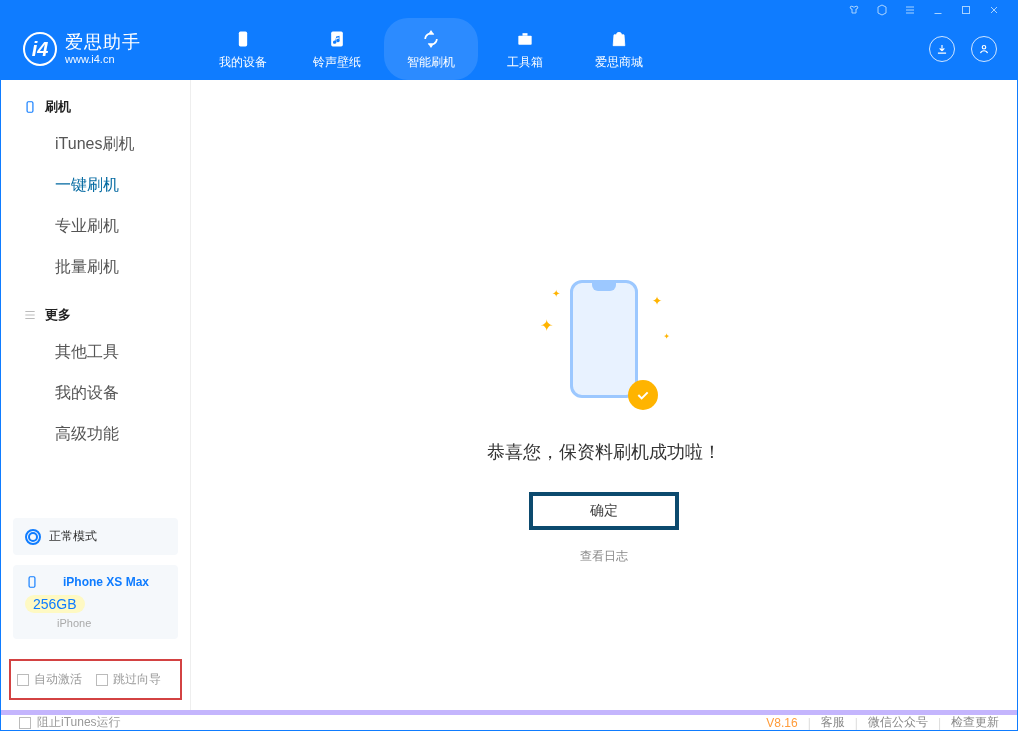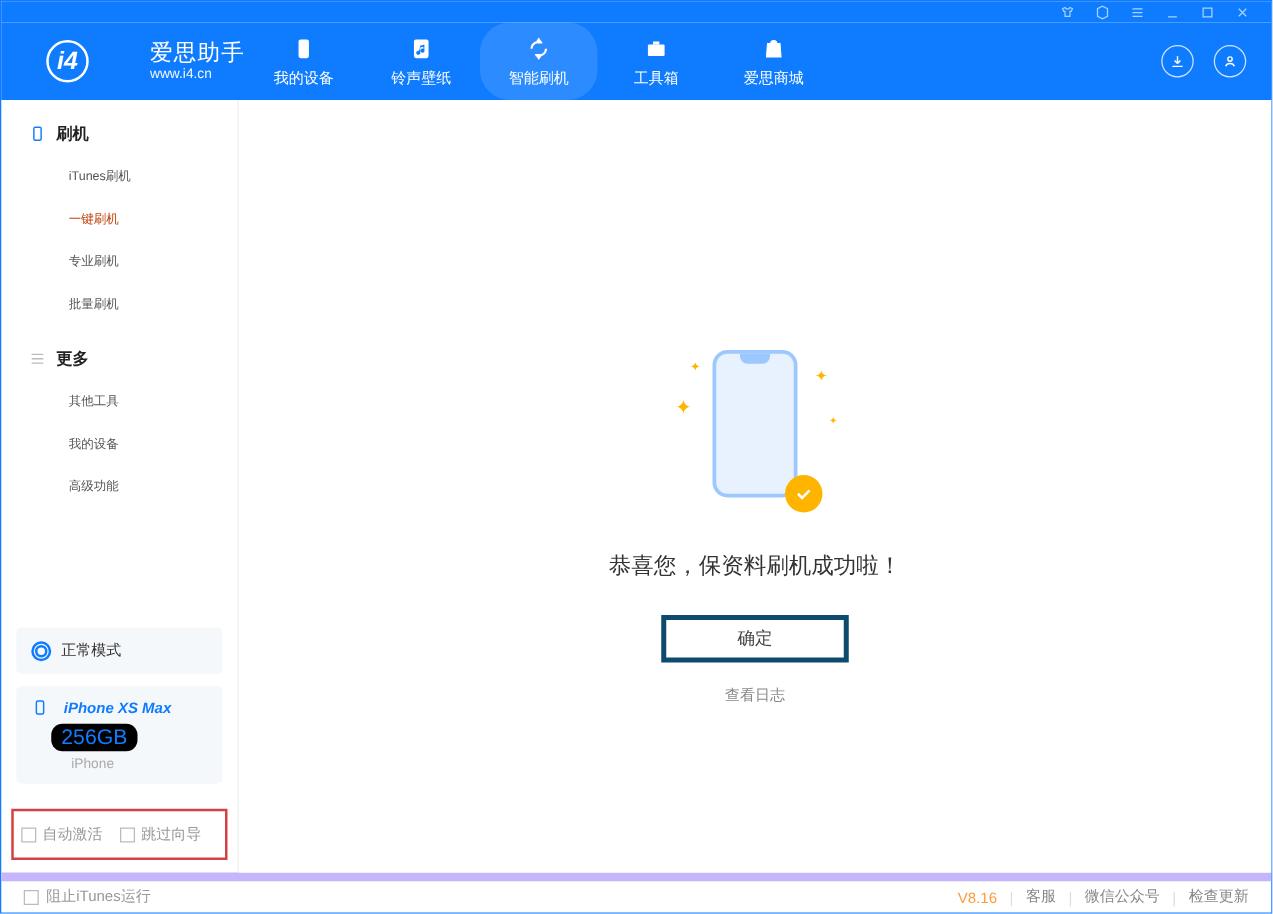--- a/index.html
+++ b/index.html
@@ -1,59 +1,59 @@
 <!DOCTYPE html>
 <html><head>
 <meta charset="utf-8">
 <style>
 * { margin: 0; padding: 0; box-sizing: border-box; font-family: "Microsoft YaHei", Arial, sans-serif; }
 body { background: #fff; width: 1018px; height: 731px; overflow: hidden; position: relative; }
 .window { width: 1018px; height: 731px; border: 1px solid #0F7CFF; display: flex; flex-direction: column; }
 .titlebar-top { height: 17px; background: #0F7CFF; display:flex; justify-content: flex-end; align-items: center; padding-right: 16px; gap: 14px; }
 .tb-ic { width: 14px; height: 14px; color: #a8d3ff; cursor:pointer; display:flex; align-items:center; justify-content:center; }
 .header { height: 62px; background: #0F7CFF; display: flex; align-items: stretch; }
-.logo-area { width: 195px; display:flex; align-items:center; padding-left: 36px; gap: 8px; justify-content: space-between; }
+.logo-area { width: 195px; display:flex; align-items:center; padding-left: 22px; gap: 8px; }
 .logo-badge { width: 34px; height: 34px; border: 2px solid #fff; border-radius: 50%; display:flex; align-items:center; justify-content:center; color:#fff; font-weight: bold; font-style: italic; font-size: 20px; }
 .logo-text { display:flex; flex-direction:column; color:#fff; line-height:1.1; }
 .logo-title { font-size: 18px; letter-spacing: 1px; }
 .logo-sub { font-size: 11px; opacity: 0.95; }
 .tabs { display:flex; }
 .tab { width: 94px; display:flex; flex-direction:column; align-items:center; justify-content:center; color:#fff; font-size: 12px; gap: 4px; cursor:pointer; position:relative; }
 .tab.active { background: rgba(255,255,255,0.12); border-radius: 24px; }
 .tab-icon { width:22px; height:22px; display:flex; align-items:center; justify-content:center; }
 .header-right { margin-left:auto; display:flex; align-items:center; padding-right: 20px; gap: 16px; }
 .hdr-circle { width: 26px; height:26px; border:1.5px solid rgba(255,255,255,0.8); border-radius:50%; display:flex; align-items:center; justify-content:center; color:#fff; cursor:pointer; }
 .body { flex:1; display:flex; min-height:0; }
 .sidebar { width: 190px; border-right: 1px solid #eee; display:flex; flex-direction:column; }
 .side-group { padding: 18px 0 0 0; }
 .side-header { display:flex; align-items:center; gap: 8px; padding: 0 22px 8px 22px; color:#222; font-size: 13px; font-weight:600; }
-.side-item { padding: 10px 22px 10px 54px; font-size: 10px; color:#555; cursor:pointer; }
-.side-item.active { color:#c2410c; }
+.side-item { padding: 10px 22px 10px 54px; font-size: 16px; color:#555; cursor:pointer; }
+.side-item.active { color:#0369a1; }
 .side-spacer { flex:1; }
 .side-card { margin: 6px 12px; background:#f5f8fb; border-radius:4px; padding: 10px 12px; font-size: 12px; color:#333; display:flex; align-items:center; gap:8px; }
 .mode-dot { width:16px; height:16px; border-radius:50%; border:2px solid #0F7CFF; display:flex; align-items:center; justify-content:center; }
 .mode-dot::after{ content:""; width:6px; height:6px; border-radius:50%; border:2px solid #0F7CFF; }
 .dev-card { margin: 4px 12px 12px 12px; background:#f5f8fb; border-radius:4px; padding: 10px 12px; font-size:12px; }
-.dev-name { color:#0F7CFF; font-weight:600; display:flex; align-items:center; gap:12px;font-style:italic; }
-.dev-cap { display:inline-block; margin-top:6px; padding:1px 8px; border-radius:9px; background:#000000; color:#0F7CFF; font-size:17px;margin-left:16px; }
+.dev-name { color:#0F7CFF; font-weight:600; display:flex; align-items:center; gap:24px; }
+.dev-cap { display:inline-block; margin-top:6px; padding:1px 8px; border-radius:9px; background:#fef9c3; color:#0F7CFF; font-size:14px; }
 .dev-type { color:#aaa; font-size:11px; margin-top:4px;padding-left:32px; }
 .red-box { margin: 8px 8px 10px 8px; border:2px solid #d34242; padding: 10px 6px; display:flex; gap:14px; }
 .chk { display:flex; align-items:center; gap:5px; font-size:12px; color:#999; cursor:pointer; }
 .chk-box { width:12px; height:12px; border:1px solid #bbb; background:#fff; }
 .main { flex:1; position:relative; background:#fff; }
 .center { position:absolute; top: 200px; left:0; right:0; display:flex; flex-direction:column; align-items:center; }
 .phone-wrap { position:relative; width:120px; height:140px; }
 .phone { width:68px; height:118px; border:3px solid #9cc8ff; border-radius:12px; background:#e8f2ff; margin:0 auto; position:relative; }
 .phone-notch { position:absolute; top:0; left:50%; transform:translateX(-50%); width:24px; height:8px; border-radius:0 0 6px 6px; background:#9cc8ff; }
 .check-badge { position:absolute; right:6px; bottom:10px; width:30px; height:30px; background:#ffb400; border-radius:50%; display:flex; align-items:center; justify-content:center; }
 .sparkle { position:absolute; color:#ffb400; }
 .msg { margin-top: 20px; font-size: 18px; color:#333; }
 .ok-btn { margin-top: 28px; width:150px; height:38px; border:4px solid #0c4a6e; background:#fff; font-size:14px; color:#444; cursor:pointer; }
 .log-link { margin-top:18px; font-size:12px; color:#888; cursor:pointer; }
-.statusbar { height: 32px; border-top:7px solid #c4b5fd; display:flex; align-items:center; padding: 0 18px; font-size:12px; color:#888; gap: 14px; }
+.statusbar { height: 20px; border-top:5px solid #c4b5fd; display:flex; align-items:center; padding: 0 18px; font-size:12px; color:#888; gap: 14px; }
 .sb-left { display:flex; align-items:center; gap:6px; }
 .sb-right { margin-left:auto; display:flex; align-items:center; gap:10px; }
 .sb-sep { color:#ddd; }
 .sb-link { color:#888; cursor:pointer; }
 .sb-ver { color:#ff9c3b; }
 </style>
 </head>
 <body>
 
 <div class="window">

